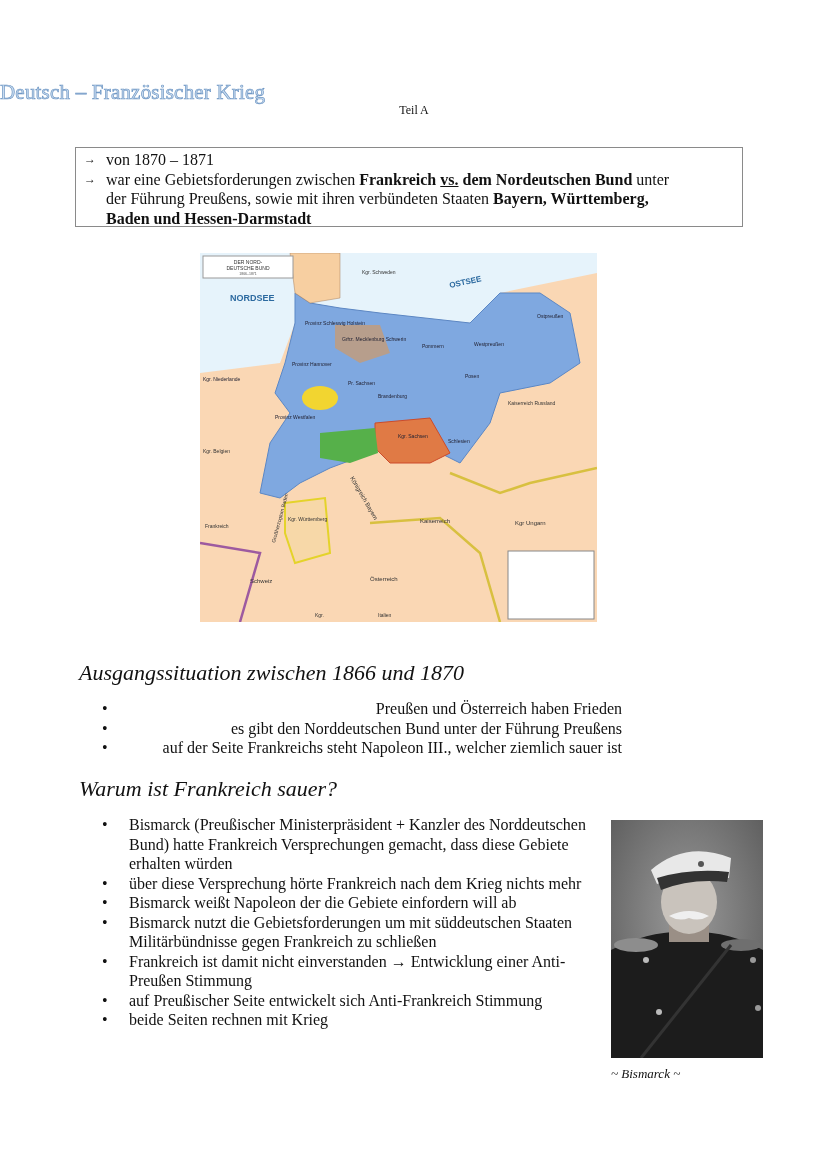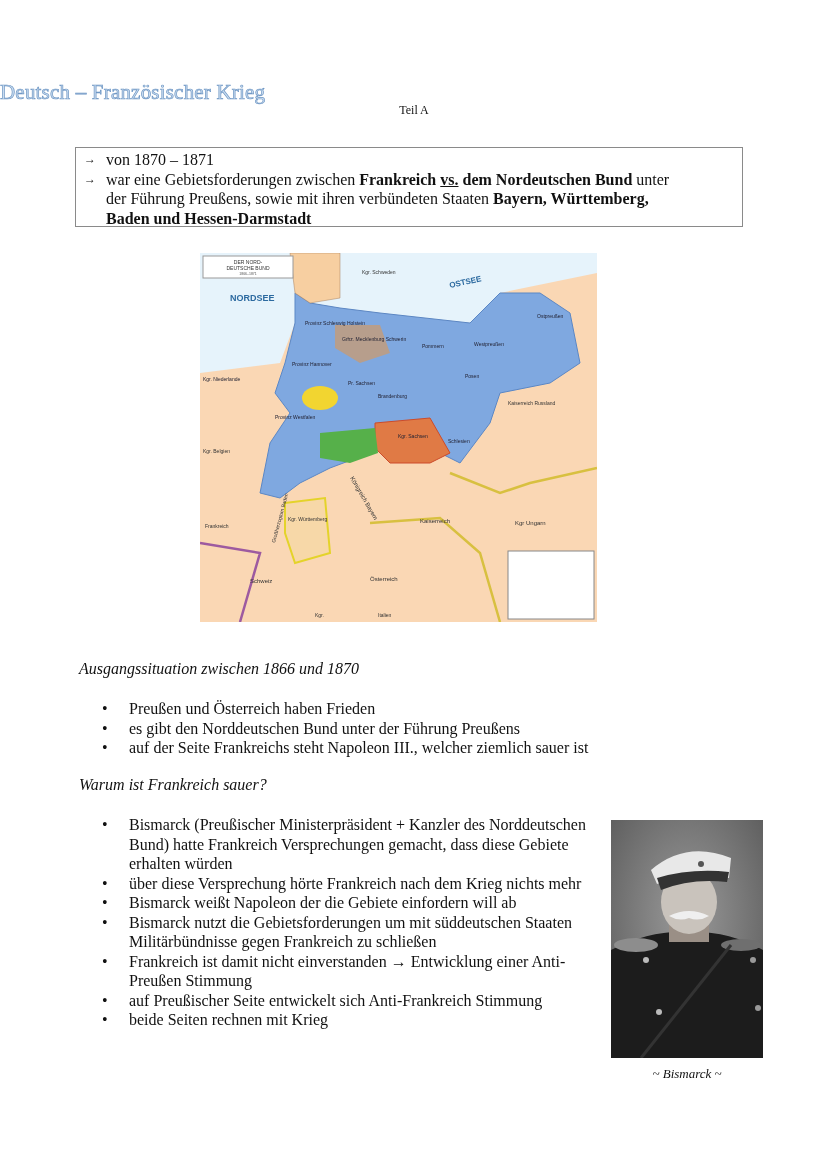--- a/index.html
+++ b/index.html
@@ -9,26 +9,26 @@
            font-size:21px; color:#c9dcf0; -webkit-text-stroke:0.7px #6f97c4; letter-spacing:0.2px; }
   .subtitle { position:absolute; top:103px; left:0; width:828px; text-align:center; font-size:12px; }
   .box { position:absolute; top:147px; left:75px; width:668px; height:80px; border:1px solid #8a8a8a;
          box-sizing:border-box; padding:2px 8px; font-size:16px; line-height:19.5px; }
   .arrow-row { display:flex; }
   .arrow { width:22px; flex:none; font-size:12px; }
   .b { font-weight:bold; }
   .u { text-decoration:underline; font-weight:bold; }
   .map { position:absolute; top:253px; left:200px; width:397px; height:369px; overflow:hidden; background:#fad7b4; }
   .map svg { display:block; }
-  .h-italic { position:absolute; font-style:italic; font-size:16px; }
+  .h-italic { position:absolute; font-style:italic; font-size:22px; }
   ul.bullets { position:absolute; margin:0; padding:0; list-style:none; font-size:16px; line-height:19.5px; }
   ul.bullets li { position:relative; padding-left:27px; }
   ul.bullets li::before { content:"•"; position:absolute; left:0; }
   .photo { position:absolute; top:820px; left:611px; width:152px; height:238px; background:#6b6b6b; overflow:hidden; }
-  .caption { position:absolute; top:1066px; left:611px; width:152px; text-align:center; font-style:italic; font-size:13px; }
+  .caption { position:absolute; top:1066px; left:611px; width:152px; font-style:italic; font-size:13px; }
 </style>
 </head>
 <body>
 
 <div class="title">Deutsch – Französischer Krieg</div>
 <div class="subtitle">Teil A</div>
 
 <div class="box">
   <div class="arrow-row">
     <span class="arrow">→</span>
@@ -99,21 +99,21 @@
     <text x="220" y="270" font-size="6" fill="#333">Kaiserreich</text>
     <text x="315" y="272" font-size="6" fill="#333">Kgr Ungarn</text>
     <text x="50" y="330" font-size="6" fill="#333">Schweiz</text>
     <text x="170" y="328" font-size="6" fill="#333">Österreich</text>
     <text x="178" y="364" font-size="5" fill="#333">Italien</text>
     <text x="115" y="364" font-size="5" fill="#333">Kgr.</text>
   </svg>
 </div>
 
 <div class="h-italic" style="top:660px; left:79px;">Ausgangssituation zwischen 1866 und 1870</div>
-<ul class="bullets" style="top:699px; left:102px; width:520px;">
+<ul class="bullets" style="top:699px; left:102px; width:520px;text-align:right;">
   <li>Preußen und Österreich haben Frieden</li>
   <li>es gibt den Norddeutschen Bund unter der Führung Preußens</li>
   <li>auf der Seite Frankreichs steht Napoleon III., welcher ziemlich sauer ist</li>
 </ul>
 
 <div class="h-italic" style="top:776px; left:79px;">Warum ist Frankreich sauer?</div>
 <ul class="bullets" style="top:815px; left:102px; width:505px;">
   <li>Bismarck (Preußischer Ministerpräsident + Kanzler des Norddeutschen Bund) hatte Frankreich Versprechungen gemacht, dass diese Gebiete erhalten würden</li>
   <li>über diese Versprechung hörte Frankreich nach dem Krieg nichts mehr</li>
   <li>Bismarck weißt Napoleon der die Gebiete einfordern will ab</li>

